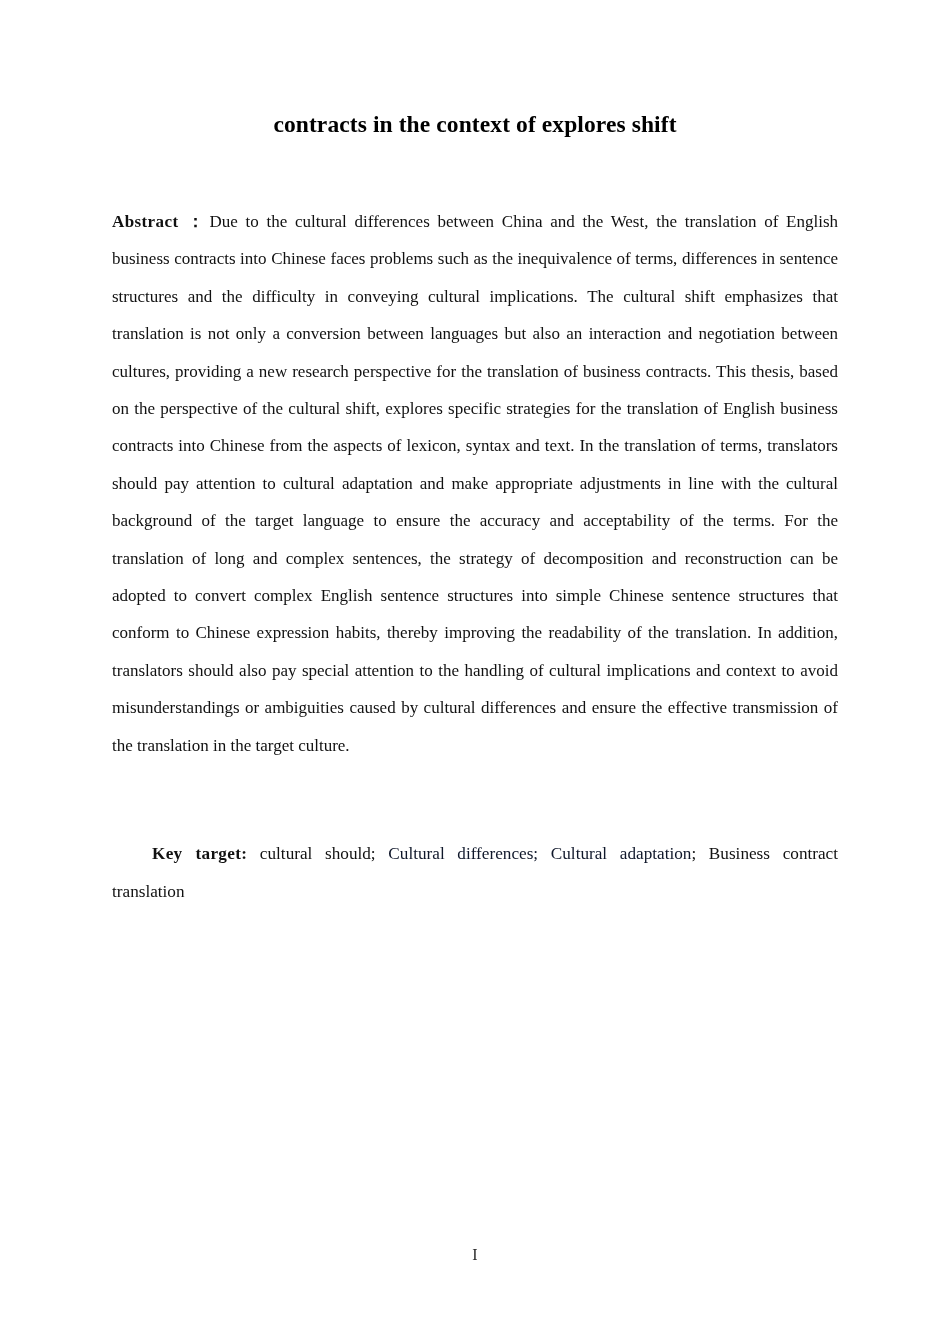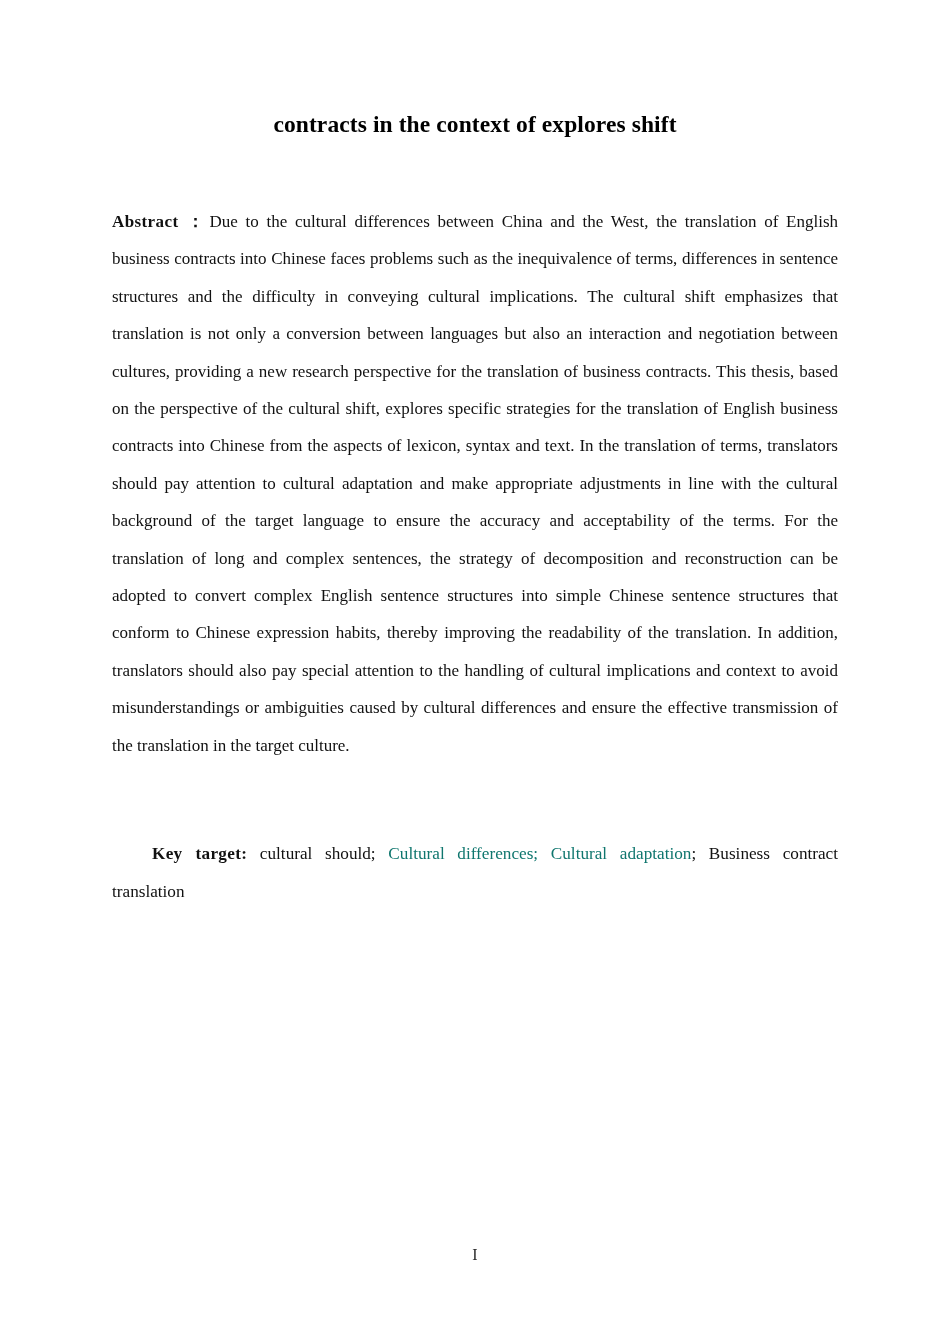--- a/index.html
+++ b/index.html
@@ -102,17 +102,17 @@
 <body>
 
 <div class="page">
 
   <h1 class="doc-title">
     <span class="tline">contracts in the context of explores shift</span>
   </h1>
 
   <p class="abstract"><span class="abstract-label">Abstract</span><span class="abstract-colon">：</span><span class="abstract-body">Due to the cultural differences between China and the West, the translation of English business contracts into Chinese faces problems such as the inequivalence of terms, differences in sentence structures and the difficulty in conveying cultural implications. The cultural shift emphasizes that translation is not only a conversion between languages but also an interaction and negotiation between cultures, providing a new research perspective for the translation of business contracts. This thesis, based on the perspective of the cultural shift, explores specific strategies for the translation of English business contracts into Chinese from the aspects of lexicon, syntax and text. In the translation of terms, translators should pay attention to cultural adaptation and make appropriate adjustments in line with the cultural background of the target language to ensure the accuracy and acceptability of the terms. For the translation of long and complex sentences, the strategy of decomposition and reconstruction can be adopted to convert complex English sentence structures into simple Chinese sentence structures that conform to Chinese expression habits, thereby improving the readability of the translation. In addition, translators should also pay special attention to the handling of cultural implications and context to avoid misunderstandings or ambiguities caused by cultural differences and ensure the effective transmission of the translation in the target culture.</span></p>
 
-  <p class="keywords"><span class="kw-label">Key target:</span><span> cultural should; </span><span class="kw-accent" style="color: #0f766e;">Cultural differences; Cultural adaptation</span><span>; Business contract translation</span></p>
+  <p class="keywords"><span class="kw-label">Key target:</span><span> cultural should; </span><span class="kw-accent" style="color: #0f172a;">Cultural differences; Cultural adaptation</span><span>; Business contract translation</span></p>
 
   <div class="page-number">I</div>
 
 </div>
 
 </body></html>

